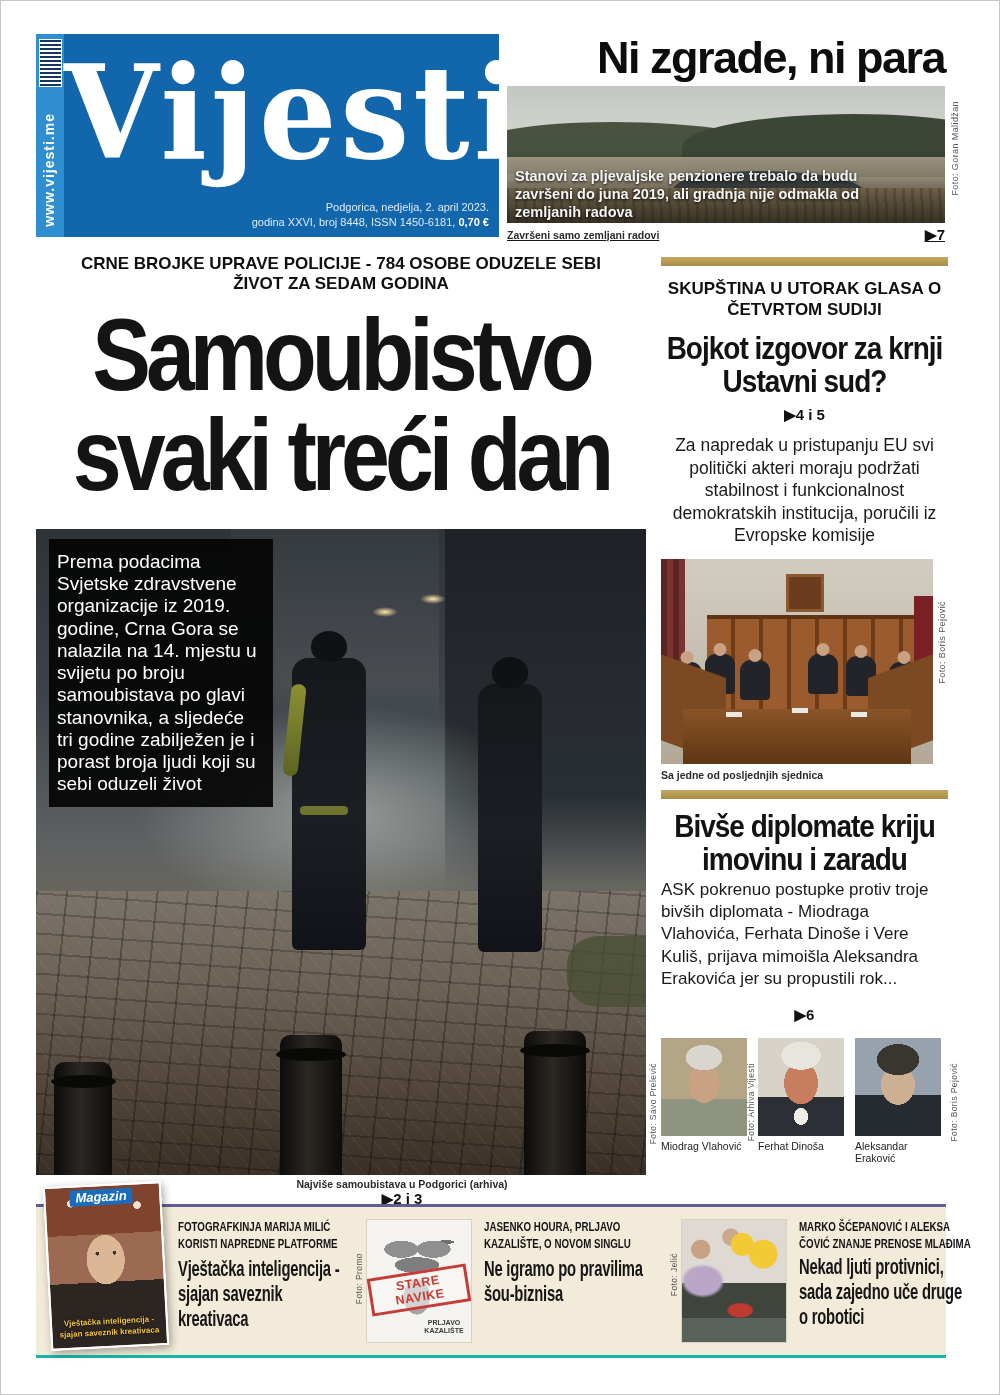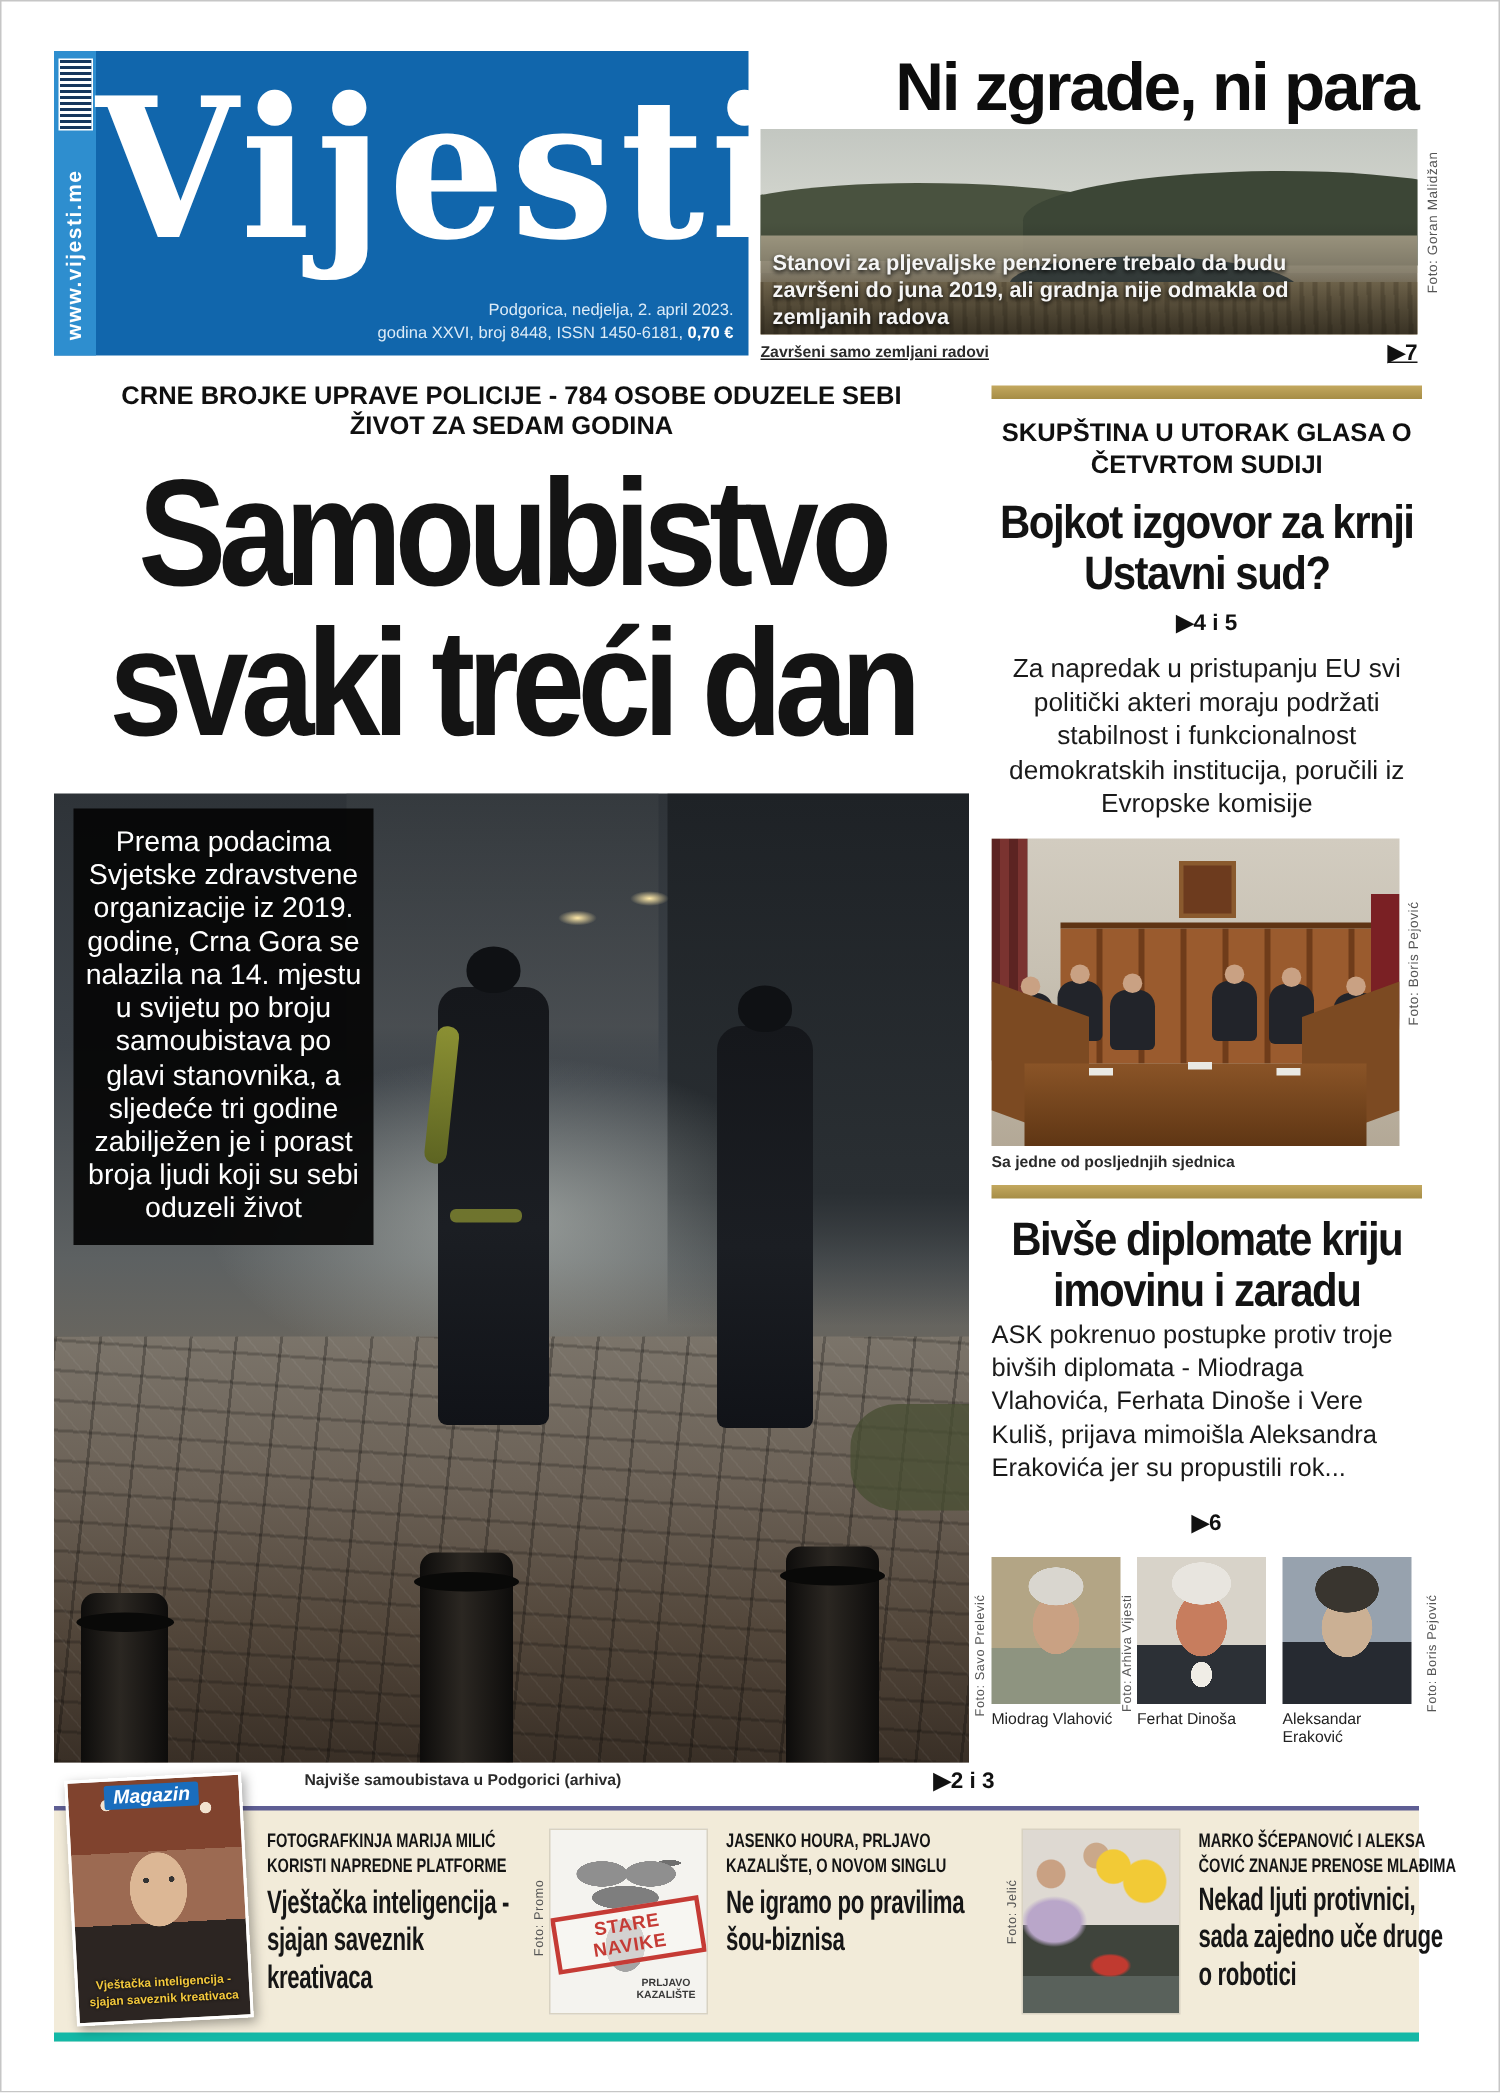--- a/index.html
+++ b/index.html
@@ -67,24 +67,24 @@
   .cop1{left:42%;top:20%;width:74px;height:292px;}
   .cop2{left:72.5%;top:24%;width:64px;height:268px;}
   .viz1{position:absolute;left:-5px;top:26px;width:15px;height:92px;border-radius:7px;
         background:linear-gradient(180deg,#8b9033,#5d6422);transform:rotate(6deg);}
   .viz2{position:absolute;left:8px;top:148px;width:48px;height:9px;background:#7e8430;opacity:.85;border-radius:4px;}
   .bollard{position:absolute;bottom:0;background:linear-gradient(90deg,#0d0c0b,#2b2722 45%,#0d0c0b);border-radius:10px 10px 0 0;}
   .bollard:before{content:"";position:absolute;top:13px;left:-6%;width:112%;height:13px;background:#090908;border-radius:50%;}
   .b1{left:3%;width:58px;height:113px;}
   .b2{left:40%;width:62px;height:140px;}
   .b3{left:80%;width:62px;height:144px;}
-  .mp-overlay{position:absolute;left:13px;top:10px;width:200px;box-sizing:border-box;padding:12px 8px;
-              background:rgba(5,5,5,.93);color:#fff;font-size:19px;line-height:1.17;text-align:center;}
-  .lead-capline{position:absolute;left:52px;top:1177px;width:610px;display:flex;
-                justify-content:space-between;align-items:center;padding-left:150px;box-sizing:border-box;}
+  .mp-overlay{position:absolute;left:13px;top:10px;width:224px;box-sizing:border-box;padding:12px 8px;
+              background:rgba(5,5,5,.93);color:#fff;font-size:19px;line-height:1.17;}
+  .lead-capline{position:absolute;left:21px;top:1177px;width:610px;display:flex;
+                justify-content:space-between;align-items:center;padding-left:150px;box-sizing:border-box;flex-direction:column;}
   
   .rightcol{position:absolute;left:660px;top:256px;width:287px;}
   .goldbar{height:9px;background:linear-gradient(180deg,#c3a85f,#a68d46);}
   .gb2{margin-top:9px;}
   .rc-kicker{margin:13px 0 12px;text-align:center;font-size:17px;font-weight:800;line-height:1.22;color:#101010;}
   .rc-head{margin:9px 0 0;text-align:center;font-size:28px;font-weight:800;letter-spacing:-1px;
            line-height:1.07;color:#131313;transform:scaleY(1.12);transform-origin:top center;}
   .rc-ref{margin:14px 0 0;text-align:center;font-size:15px;font-weight:800;color:#111;}
   .rc-sum{margin:10px 0 0;text-align:center;font-size:17.5px;line-height:1.28;color:#1a1a1a;}
   .rc-photo{position:relative;margin-top:13px;width:272px;height:205px;overflow:hidden;
@@ -118,21 +118,21 @@
   .p2{background:radial-gradient(ellipse 28px 20px at 50% 18%,#e8e5df 70%,rgba(0,0,0,0) 71%),
                  radial-gradient(ellipse 24px 30px at 50% 46%,#c77d5e 70%,rgba(0,0,0,0) 71%),
                  radial-gradient(ellipse 10px 12px at 50% 80%,#f0ede6 70%,rgba(0,0,0,0) 71%),
                  linear-gradient(180deg,#d8d3c9 0 60%,#2c3036 60% 100%);}
   .p3{background:radial-gradient(ellipse 30px 22px at 50% 22%,#39352f 70%,rgba(0,0,0,0) 71%),
                  radial-gradient(ellipse 24px 28px at 50% 48%,#cbb094 70%,rgba(0,0,0,0) 71%),
                  linear-gradient(180deg,#97a2ae 0 58%,#262a31 58% 100%);}
   .pname{margin-top:4px;font-size:10.5px;color:#222;}
   
   .strip{position:absolute;left:35px;top:1203px;width:910px;height:148px;background:#f2ebd9;
-         border-top:3px solid #5e5e94;border-bottom:6px solid #14b8a6;}
+         border-top:3px solid #5e5e94;border-bottom:3px solid #14b8a6;}
   .tkicker{position:absolute;margin:0;font-size:13px;font-weight:800;line-height:1.3;color:#141414;
            width:240px;transform:scale(.75,1);transform-origin:top left;}
   .thead{position:absolute;margin:0;font-size:20px;font-weight:800;line-height:1.14;letter-spacing:-.3px;
          color:#161616;width:235px;transform:scale(.74,1.08);transform-origin:top left;}
   .k1{left:142px;top:12px;} .h1{left:142px;top:50px;}
   .k2{left:448px;top:12px;} .h2{left:448px;top:50px;}
   .t2img{position:absolute;left:330px;top:12px;width:104px;height:122px;background:#f4f3ef;
          border:1px solid #d8d2c2;overflow:hidden;}
   .lips{position:absolute;left:0;top:0;right:0;bottom:0;
         background:radial-gradient(ellipse 26px 13px at 33% 24%,#8f8f8f 65%,rgba(0,0,0,0) 66%),

